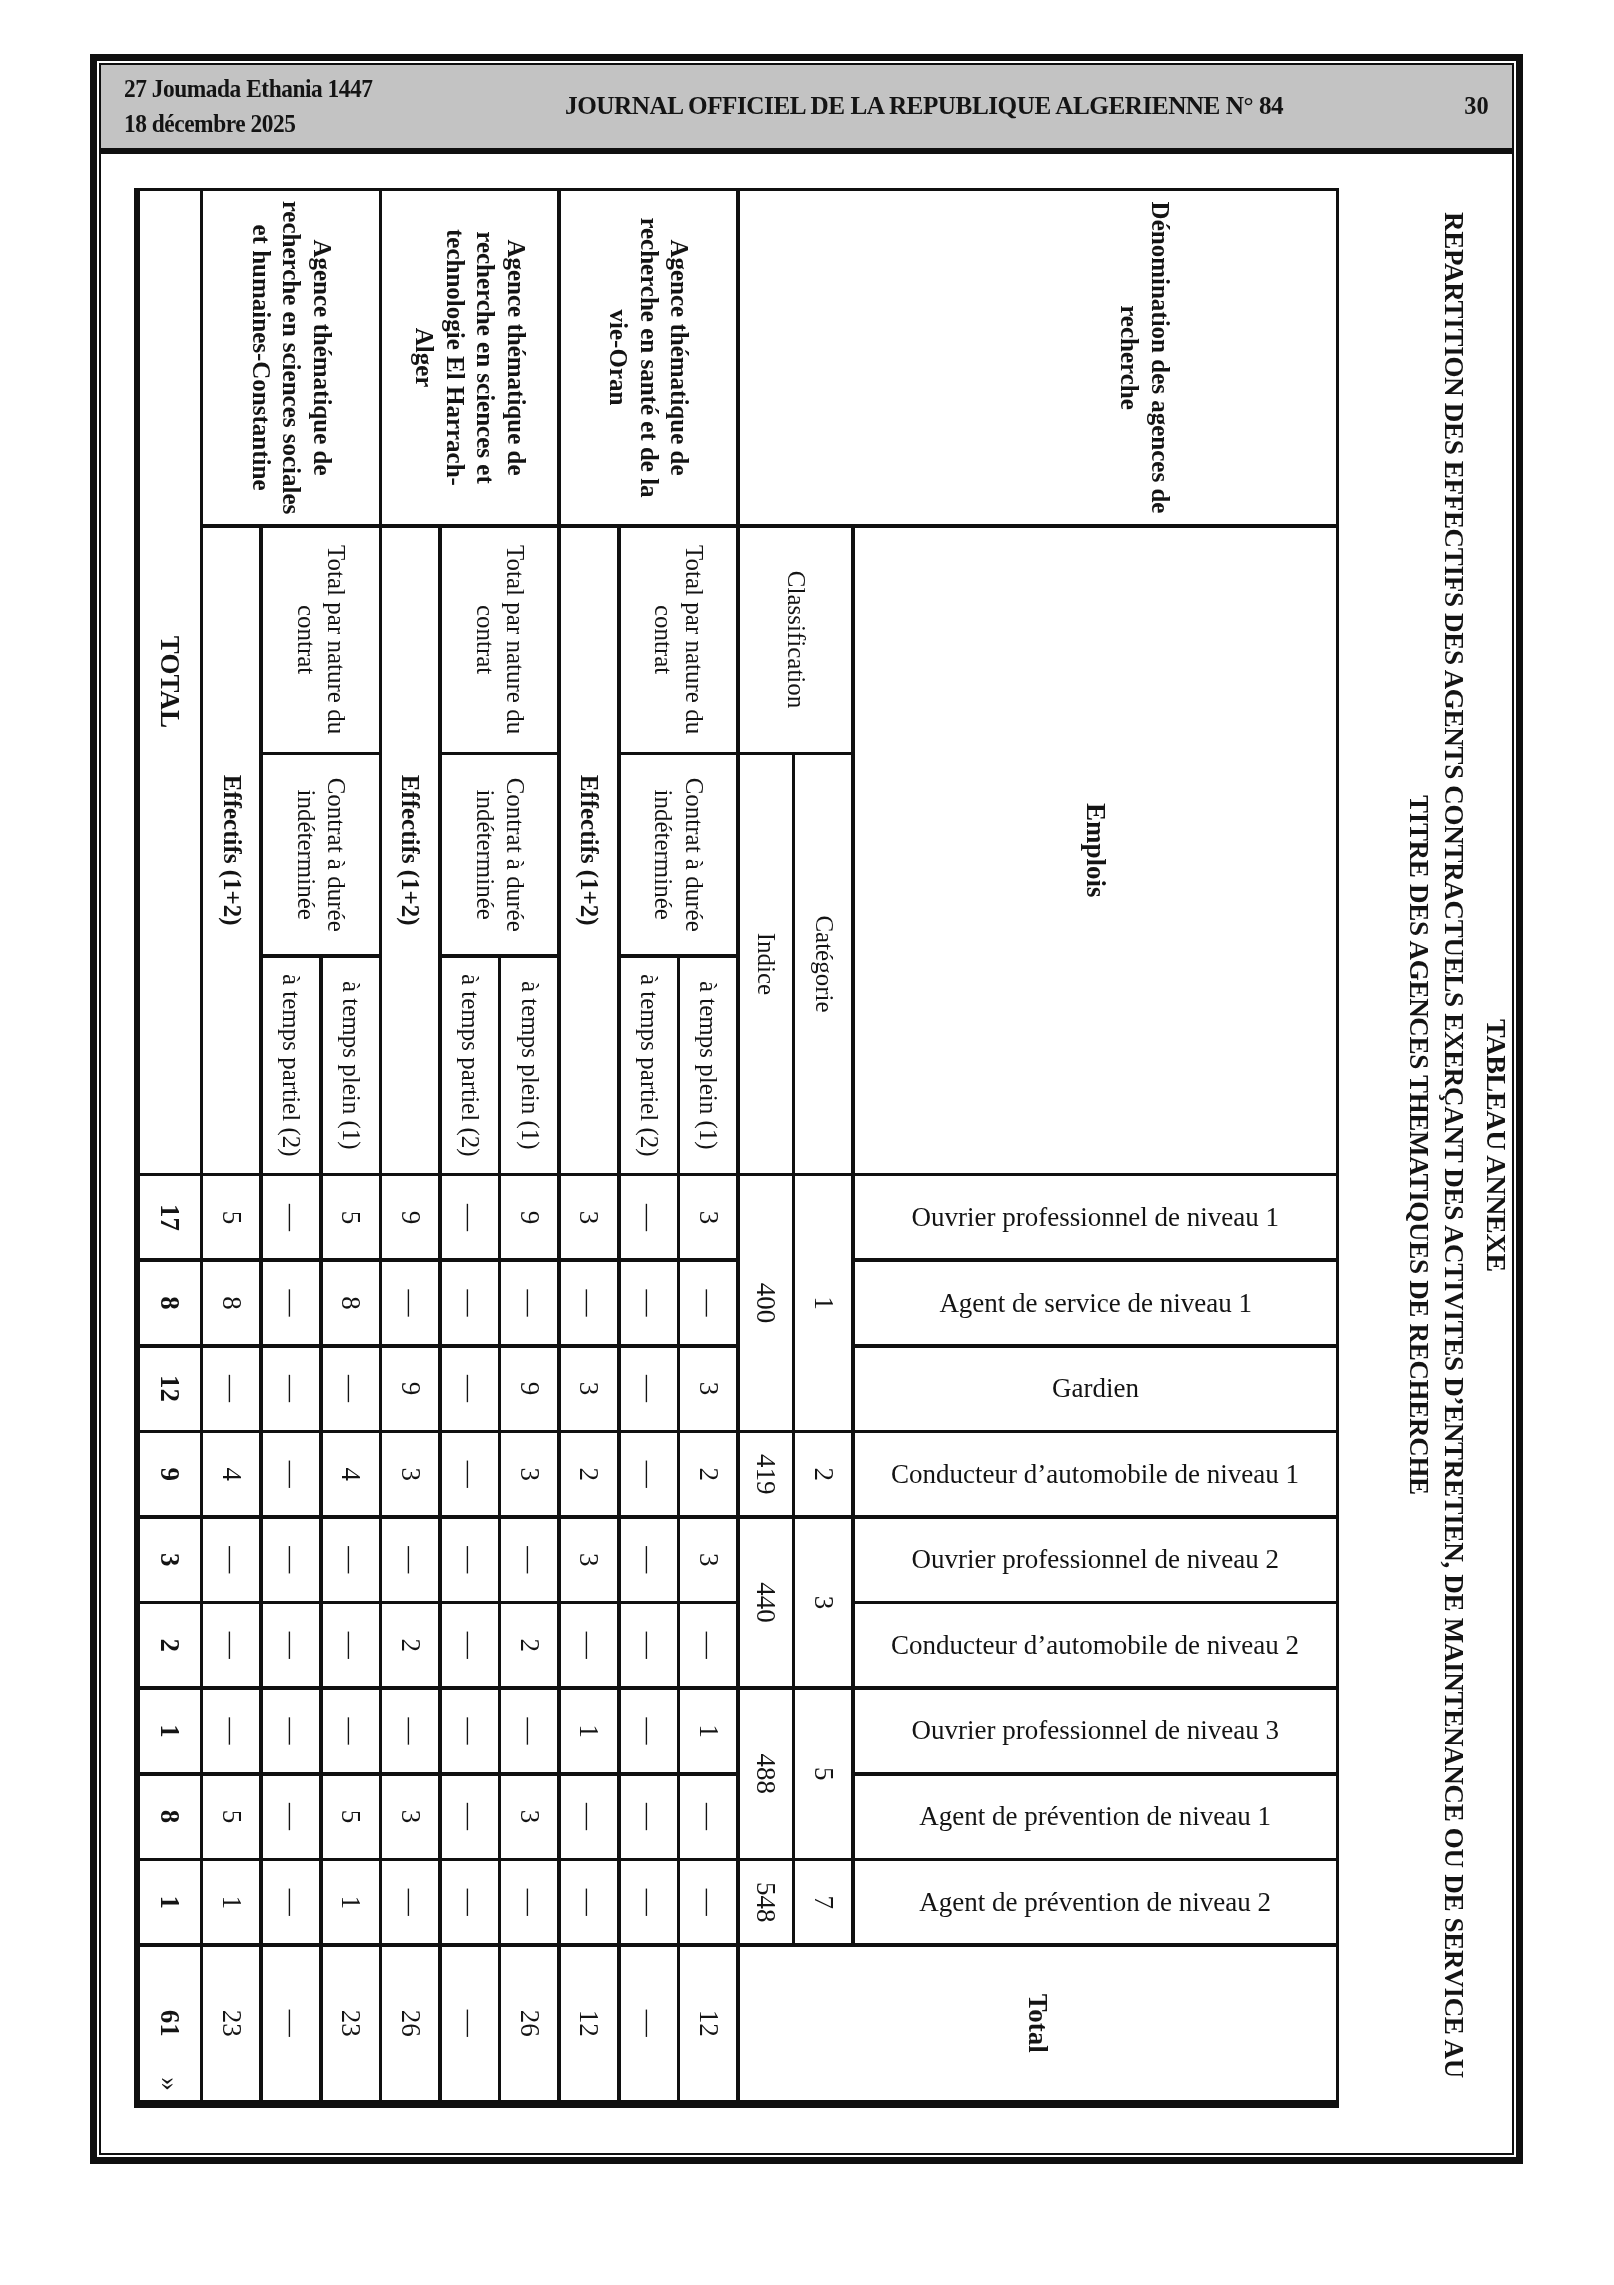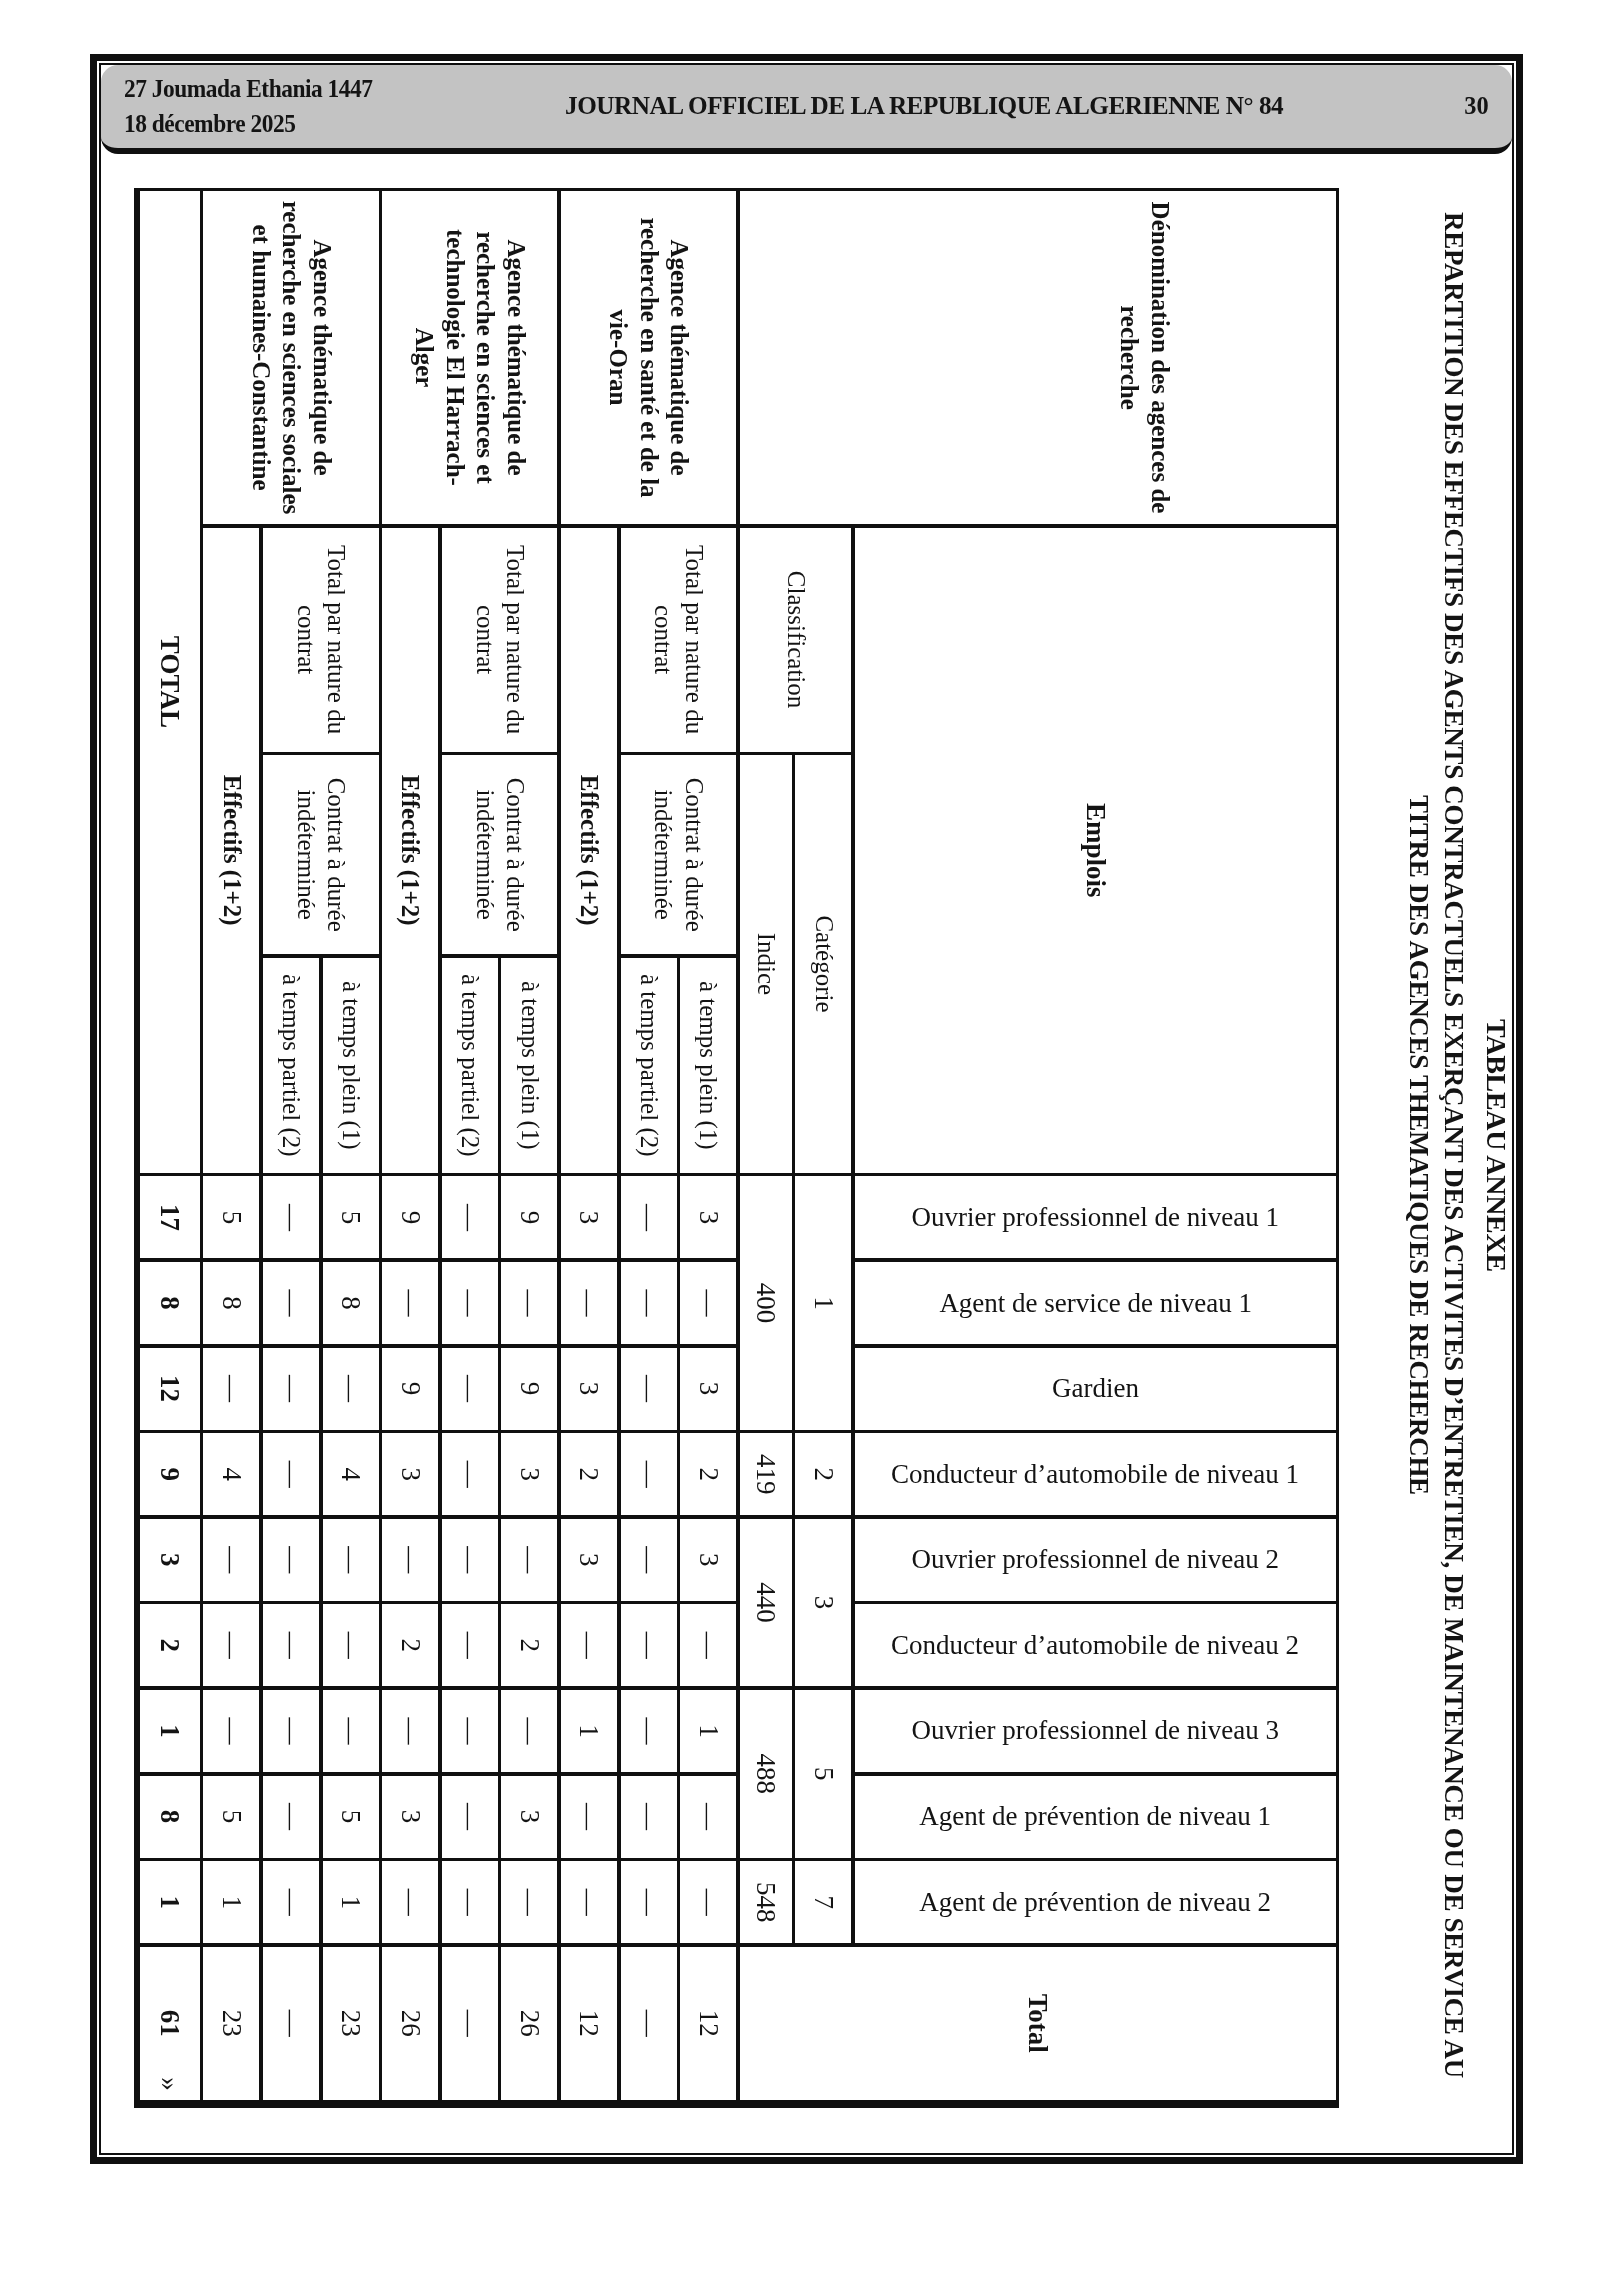--- a/index.html
+++ b/index.html
@@ -15,21 +15,20 @@
   }
   .frame-inner{
     position:absolute;inset:1.8px;border:2.7px solid #0f0f0f;box-sizing:border-box;
   }
   
   .masthead{
     position:absolute;left:0;top:0;right:0;height:89px;
     background:#c3c3c3;border-bottom:6.3px solid #0f0f0f;box-sizing:border-box;
     display:flex;align-items:center;justify-content:space-between;
     padding:0 23.5px;
-    border-radius:17px;
   }
   .mast-left{font-weight:bold;font-size:24.4px;line-height:1.45;letter-spacing:-0.5px;transform:scaleX(0.96);transform-origin:left center;}
   .mast-center{font-weight:bold;font-size:26px;letter-spacing:-0.5px;transform:scaleX(0.97);white-space:nowrap;}
   .mast-right{font-weight:bold;font-size:24.4px;}
   
   .table-rot{position:absolute;left:134px;top:188px;width:1205px;height:1920px;}
   .landscape{
     width:1920px;height:1205px;transform-origin:0 0;
     transform:translateX(1205px) rotate(90deg);
   }

